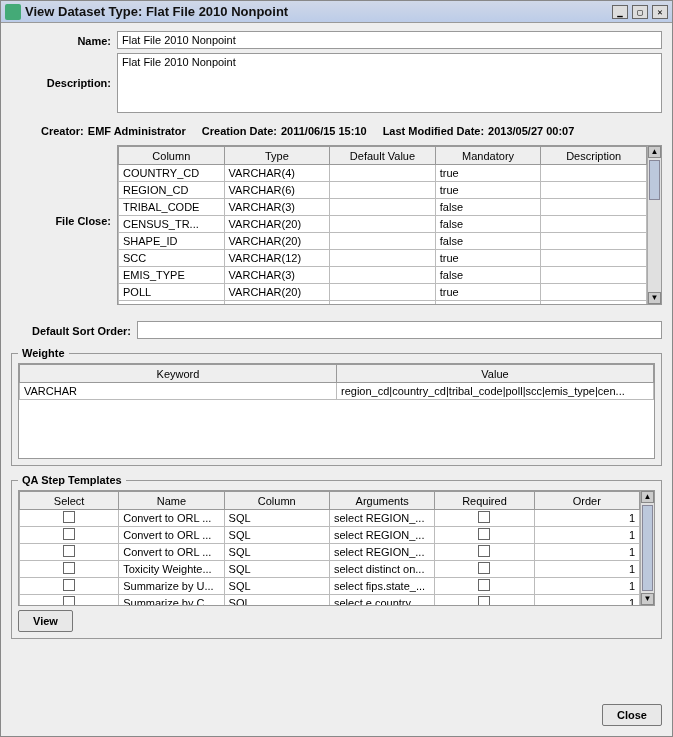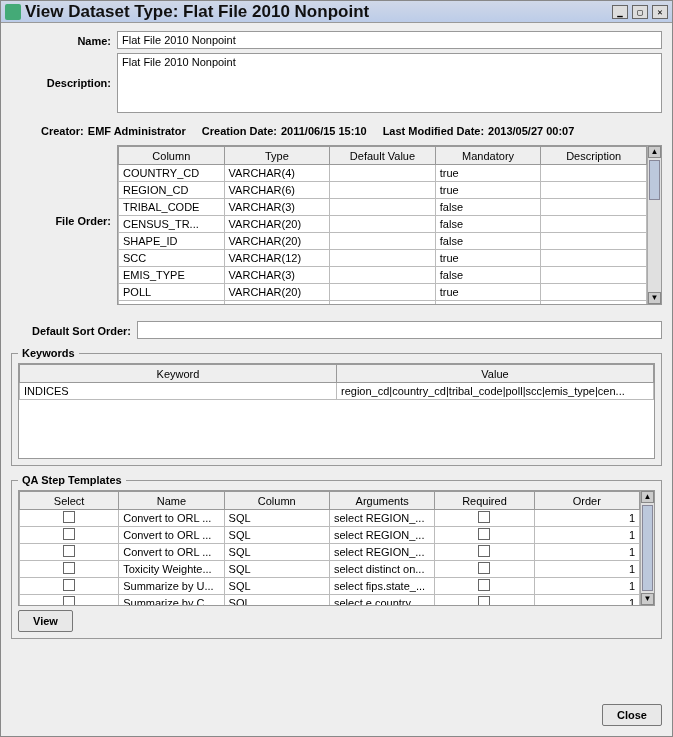--- a/index.html
+++ b/index.html
@@ -28,21 +28,21 @@
     padding: 2px 4px;
     height: 22px;
   }
   .titlebar .app-icon {
     width: 16px; height: 16px; margin-right: 4px;
     background: #4a7; border-radius: 2px;
   }
   .titlebar .title {
     flex: 1;
     font-weight: bold;
-    font-size: 17px;
+    font-size: 13px;
     color: #111;
   }
   .titlebar .win-btns {
     display: flex;
     gap: 4px;
   }
   .titlebar .win-btn {
     width: 16px; height: 14px;
     border: 1px solid #666;
     background: #ddd;
@@ -245,21 +245,21 @@
         <span>Creation Date:</span>
         <span>2011/06/15 15:10</span>
       </div>
       <div class="meta">
         <span>Last Modified Date:</span>
         <span>2013/05/27 00:07</span>
       </div>
     </div>
 
     <div class="ff-wrap">
-      <div class="label">File Order:</div>
+      <div class="label">File Close:</div>
       <div style="flex:1">
         <div class="table-wrap" style="height:160px">
           <div class="table-scroll">
             <div style="flex:1; overflow:hidden">
               <table class="grid">
                 <thead>
                   <tr>
                     <th style="width:20%">Column</th>
                     <th style="width:20%">Type</th>
                     <th style="width:20%">Default Value</th>
@@ -345,33 +345,33 @@
     </div>
 
     <div class="row" style="margin-top:12px">
       <div class="label" style="width:120px">Default Sort Order:</div>
       <div class="field">
         <input class="text-input" type="text" readonly="" value="" style="">
       </div>
     </div>
 
     <fieldset>
-      <legend>Keywords</legend>
+      <legend>Weighte</legend>
       <div class="keywords-table-wrap">
         <div style="flex:1; overflow:hidden">
           <table class="grid">
             <thead>
               <tr>
                 <th style="width:50%">Keyword</th>
                 <th style="width:50%">Value</th>
               </tr>
             </thead>
             <tbody id="kw-body">
                 <tr>
-                  <td>INDICES</td>
+                  <td>VARCHAR</td>
                   <td>region_cd|country_cd|tribal_code|poll|scc|emis_type|cen...</td>
                 </tr>
               </tbody>
           </table>
         </div>
       </div>
     </fieldset>
 
     <fieldset>
       <legend>QA Step Templates</legend>

